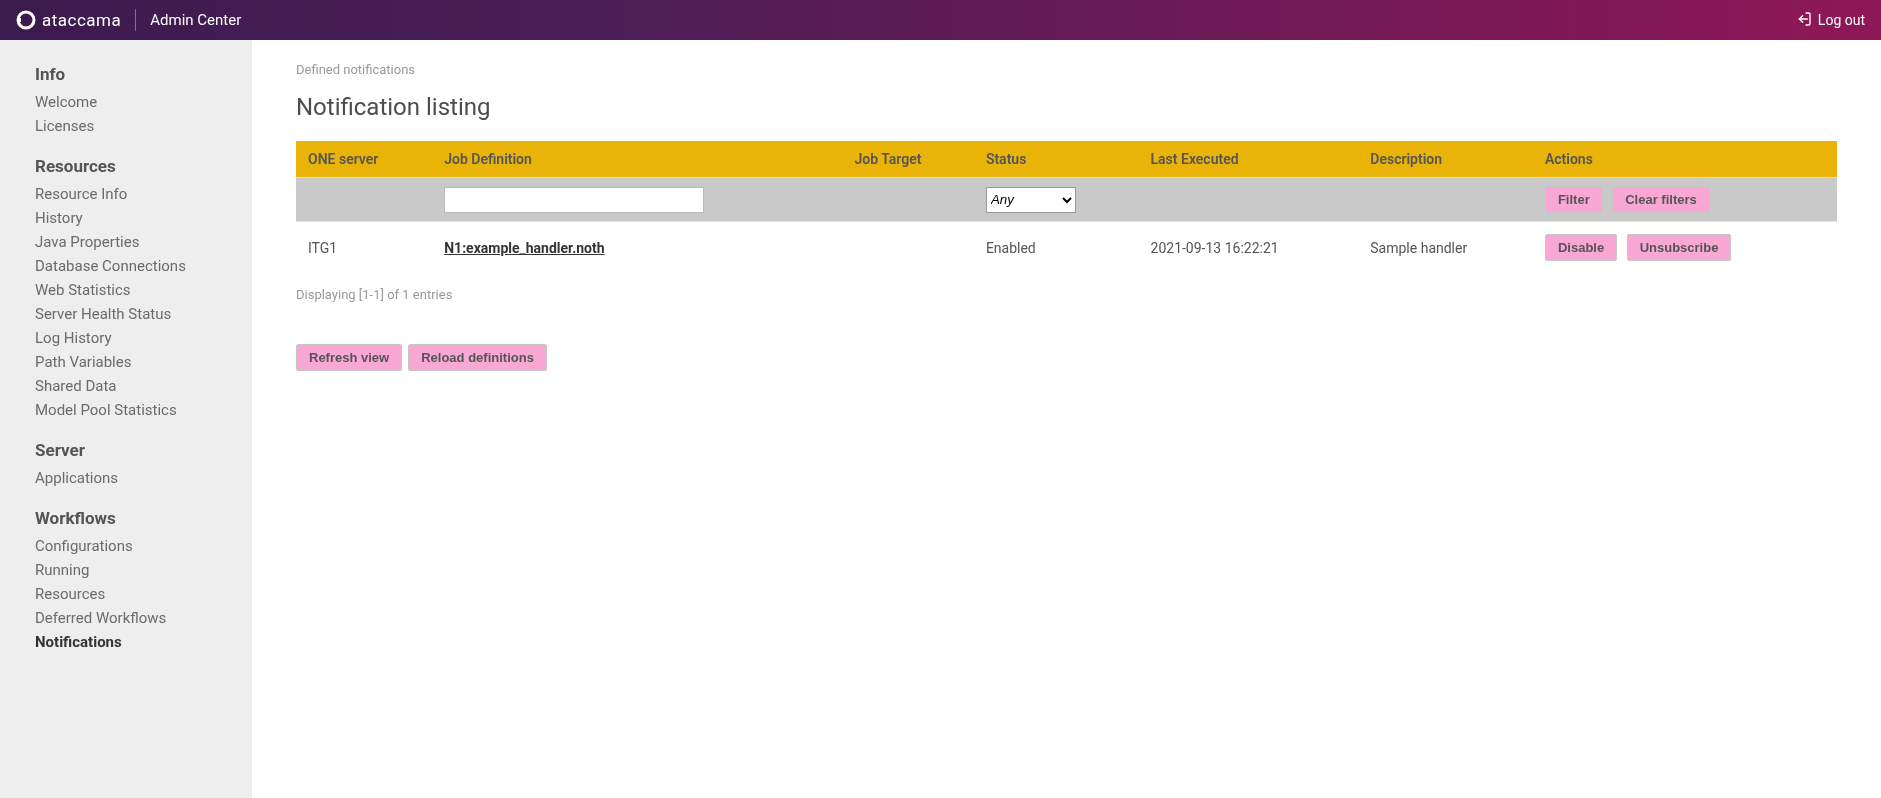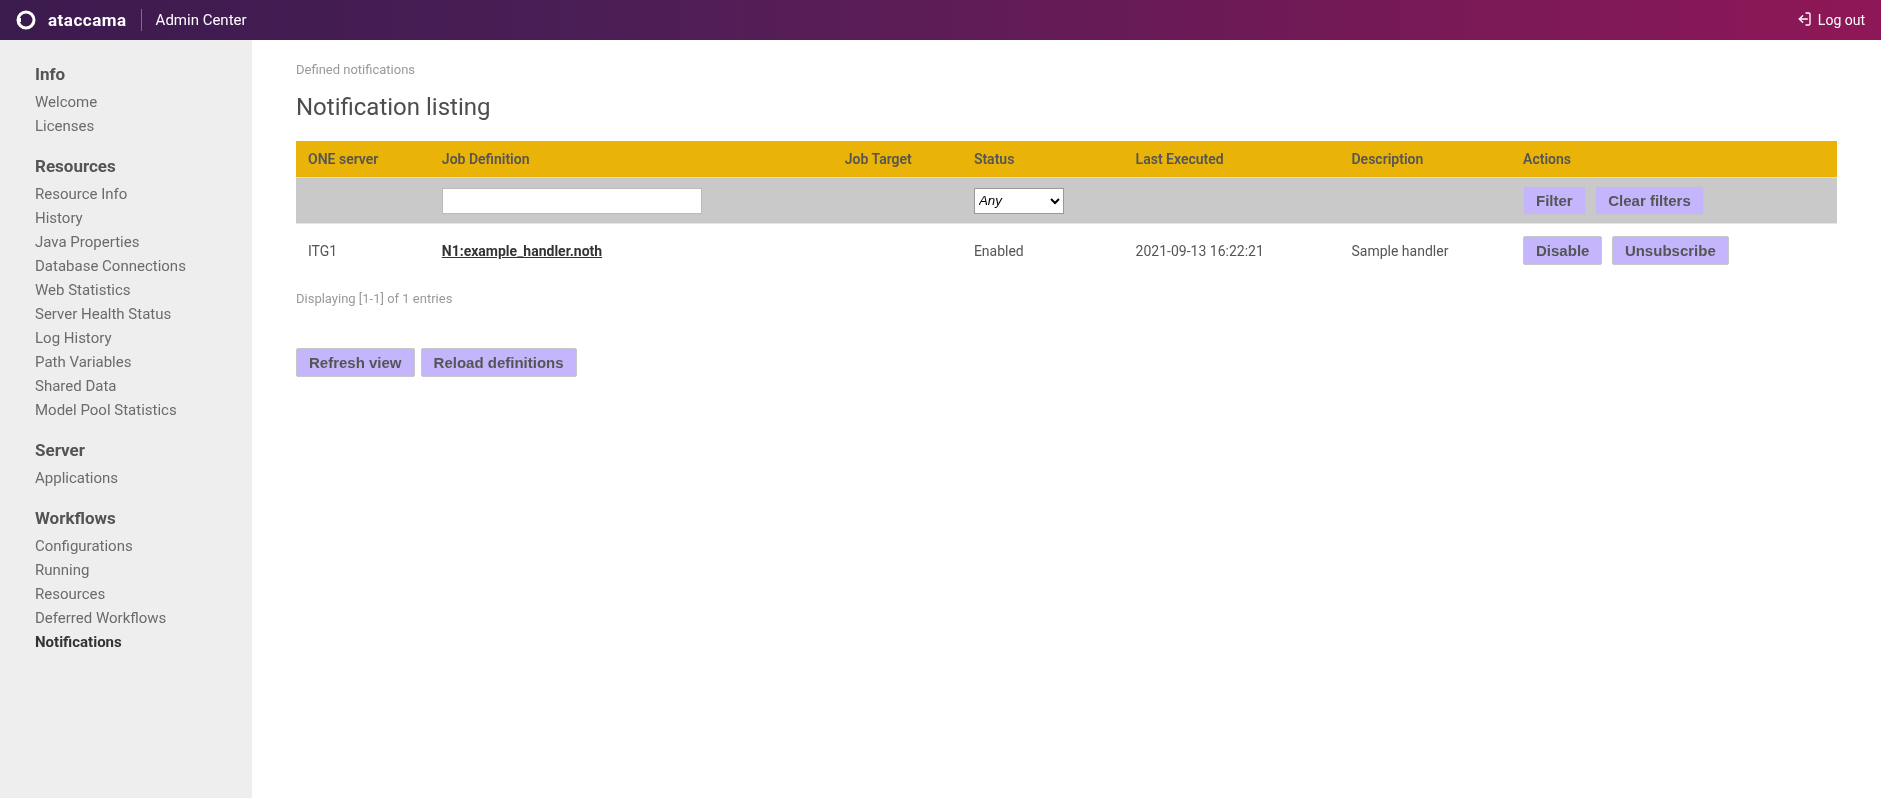--- a/index.html
+++ b/index.html
@@ -8,21 +8,21 @@
     .top-bar {
       background: linear-gradient(90deg, #3b1a4e 0%, #4a1e56 30%, #8f1757 100%);
       color: #fff;
       height: 40px;
       display: flex;
       align-items: center;
       padding: 0 16px;
       justify-content: space-between;
     }
     .top-left { display: flex; align-items: center; gap: 14px; }
-    .brand { display: flex; align-items: flex-start; gap: 12px; font-weight: 700; font-size: 17px; letter-spacing: 0.5px; }
+    .brand { display: flex; align-items: flex-start; gap: 6px; font-weight: 400; font-size: 17px; letter-spacing: 0.5px; }
     .brand-icon { display:inline-flex; }
     .vbar { width:1px; height: 22px; background: rgba(255,255,255,0.35); }
     .top-title { font-size: 15px; font-weight: 400; }
     .logout { display: flex; align-items: center; gap: 6px; font-size: 14px; cursor: pointer; }
 
     .layout { display: flex; min-height: calc(100vh - 40px); }
     .sidebar { width: 252px; background: #eeeeee; padding: 24px 22px; }
     .side-group { margin-bottom: 18px; margin-left: 13px; }
     .side-heading { font-size: 17px; font-weight: 700; color: #545454; margin-bottom: 6px; }
     .side-item { font-size: 15px; color: #6b6b6b; padding: 3px 0; cursor: pointer; }
@@ -33,21 +33,21 @@
     .page-title { font-size: 24px; font-weight: 400; color: #4d4d4d; margin-bottom: 20px; }
 
     table.data { width: 100%; border-collapse: collapse; font-size: 14px; }
     table.data thead th { background: #eab308; text-align: left; font-weight: 600; color: #555; padding: 10px 12px; border-bottom: 1px solid #ddd; }
     tr.filter-row td { background: #c9c9c9; padding: 8px 12px; }
     tr.filter-row input[type=text] { width: 260px; height: 26px; border: 1px solid #bbb; background: #fff; padding: 2px 4px; }
     tr.filter-row select { height: 26px; width: 90px; border: 1px solid #999; background: #fff; font-style: italic; }
     tr.data-row td { padding: 12px 12px; border-top: 1px solid #e5e5e5; color: #555; }
     .link { text-decoration: underline; font-weight: 700; color: #333; cursor: pointer; }
 
-    .btn { background: #c4b5fd; border: 1px solid #c7c7c7; border-radius: 2px; padding: 5px 12px; font-size: 15px; color: #555; cursor: pointer; font-weight: 600; }
+    .btn { background: #f9a8d4; border: 1px solid #c7c7c7; border-radius: 2px; padding: 5px 12px; font-size: 13px; color: #555; cursor: pointer; font-weight: 600; }
     .btn + .btn { margin-left: 6px; }
 
     .entries-text { font-size: 13px; color: #9a9a9a; margin-top: 14px; }
     .bottom-actions { margin-top: 42px; display:flex; }
   </style>
 </head>
 <body>
 
 <div class="top-bar">
   <div class="top-left">

